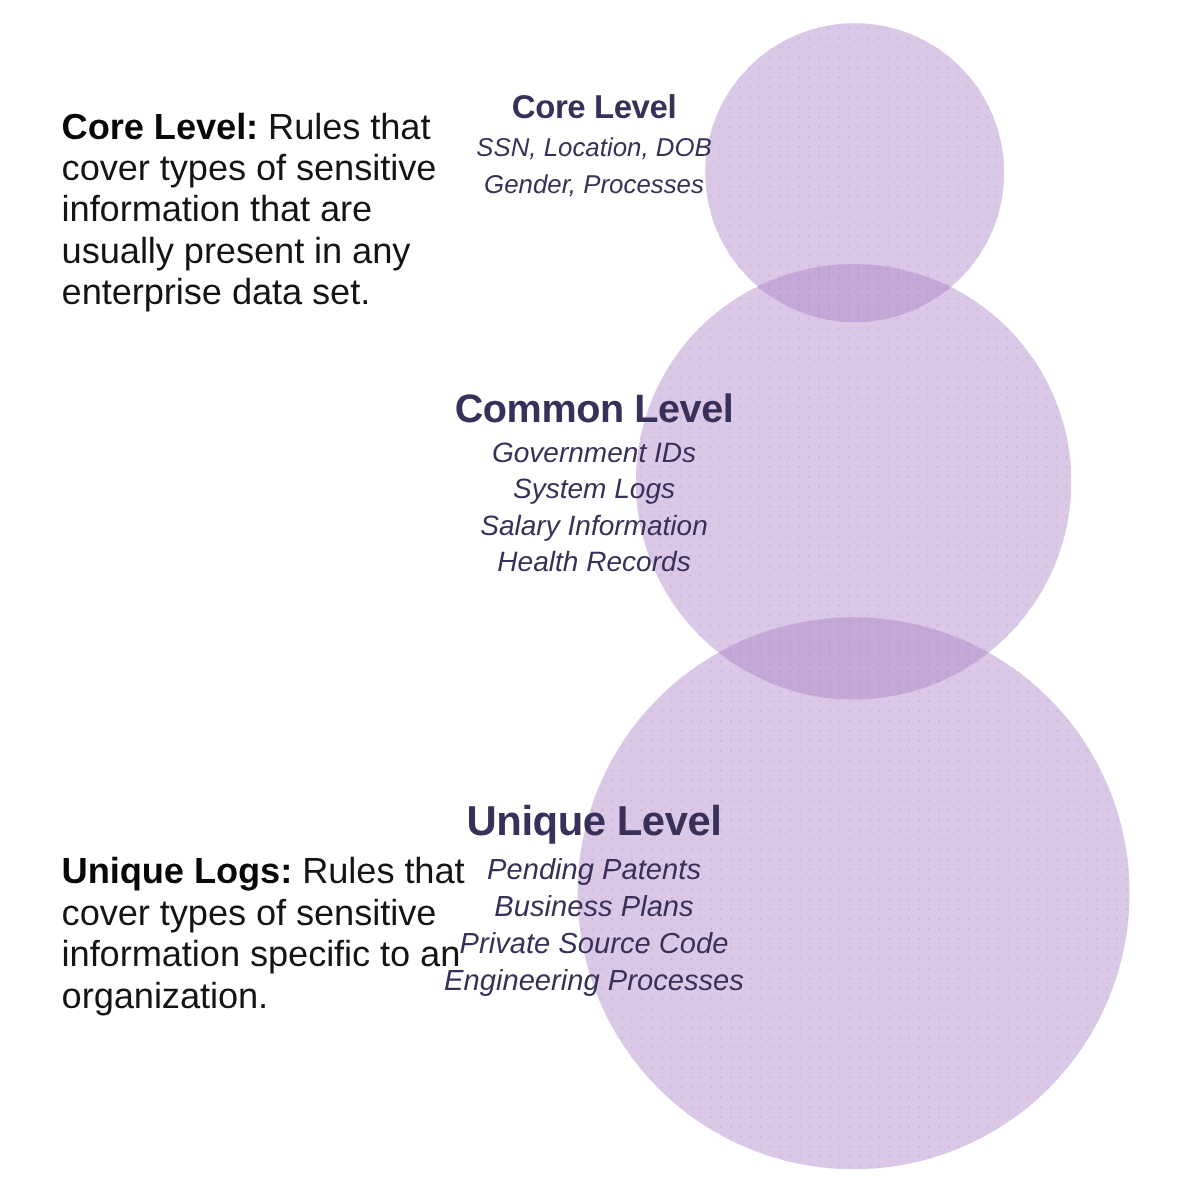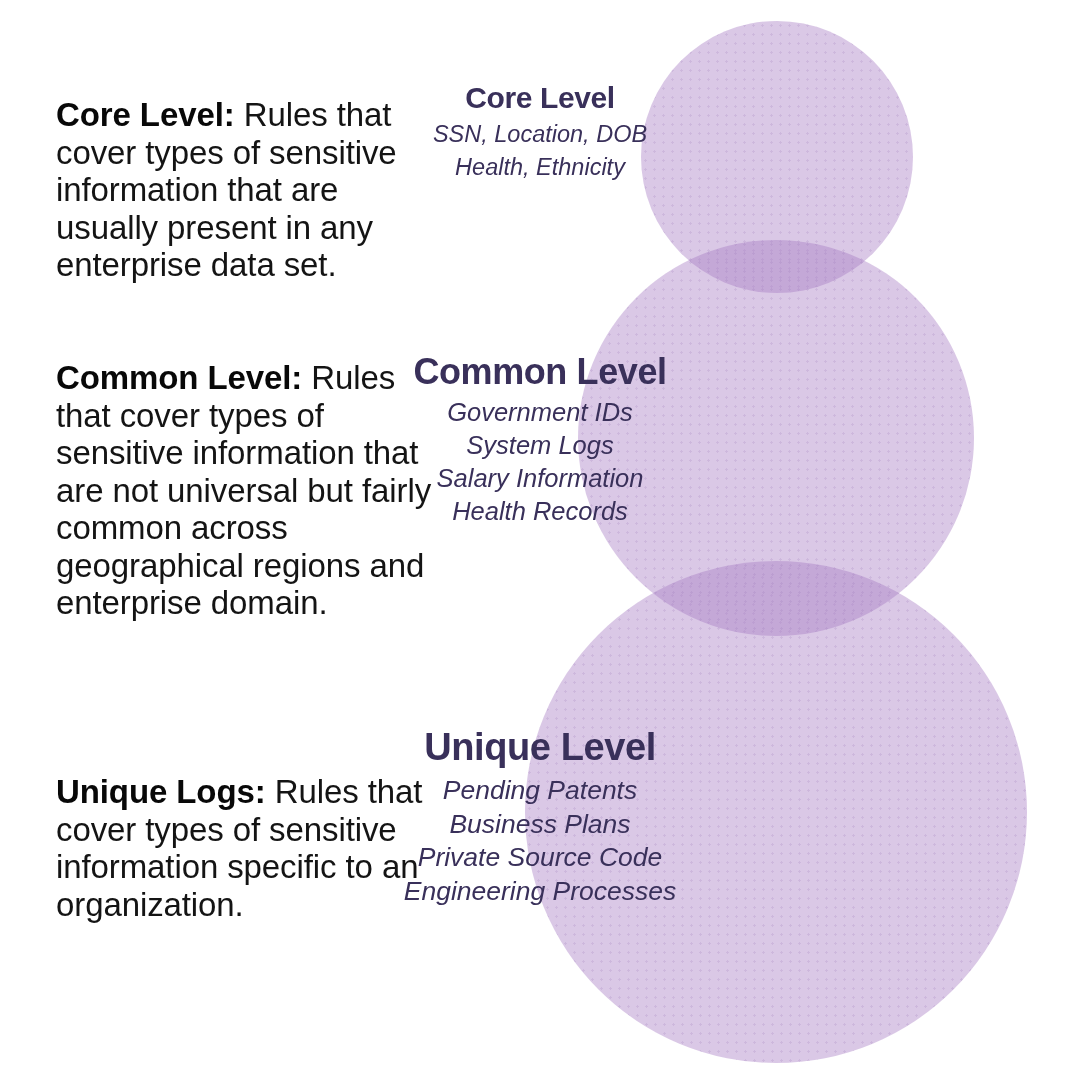--- a/index.html
+++ b/index.html
@@ -120,41 +120,38 @@
 <body>
 
 <div id="stage">
 
   <div class="desc-col">
 
     <p class="desc-block b1">
       <span class="lead">Core Level:</span><span> Rules that cover types of sensitive information that are usually present in any enterprise data set.</span>
     </p>
 
-    <p class="desc-block b2">
-      <span class="lead">Common Level:</span><span> Rules that cover types of sensitive information that are not universal but fairly common across geographical regions and enterprise domain.</span>
-    </p>
 
     <p class="desc-block b3">
       <span class="lead">Unique Logs:</span><span> Rules that cover types of sensitive information specific to an organization.</span>
     </p>
 
   </div>
 
   <div class="venn">
 
     <div class="circle c-core"></div>
     <div class="circle c-common"></div>
     <div class="circle c-unique"></div>
 
     <div class="label lbl-core">
       <div class="title">Core Level</div>
       <div class="items">
         <div>SSN, Location, DOB</div>
-        <div>Health, Ethnicity</div>
+        <div>Gender, Processes</div>
       </div>
     </div>
 
     <div class="label lbl-unique">
       <div class="title">Unique Level</div>
       <div class="items">
         <div>Pending Patents</div>
         <div>Business Plans</div>
         <div>Private Source Code</div>
         <div>Engineering Processes</div>

